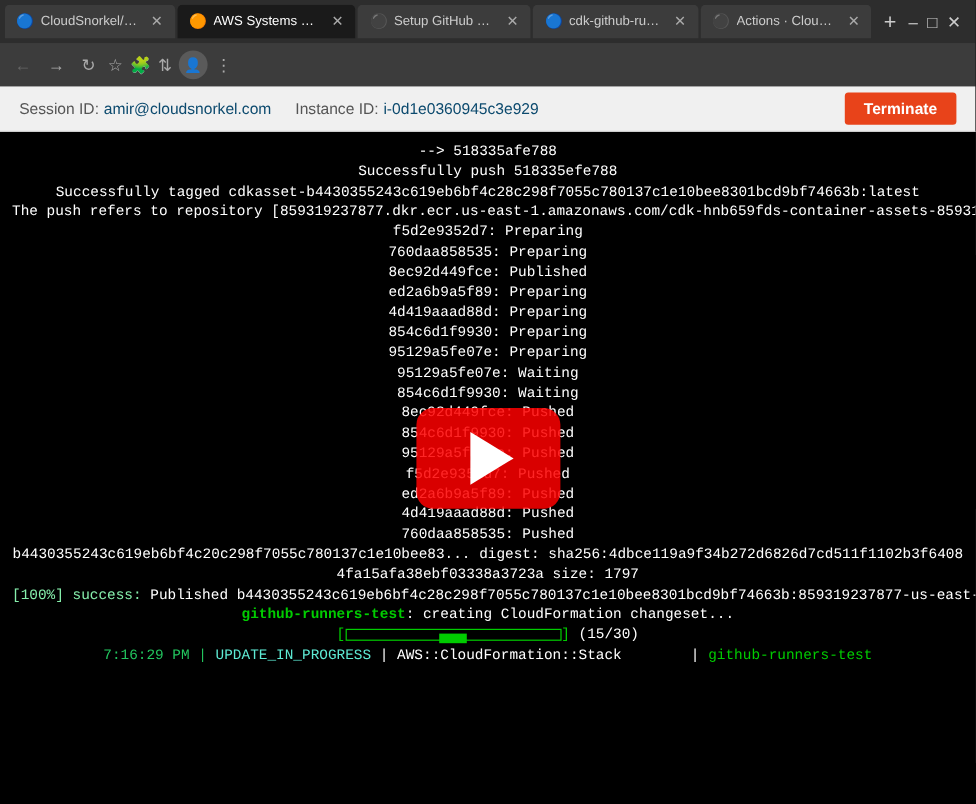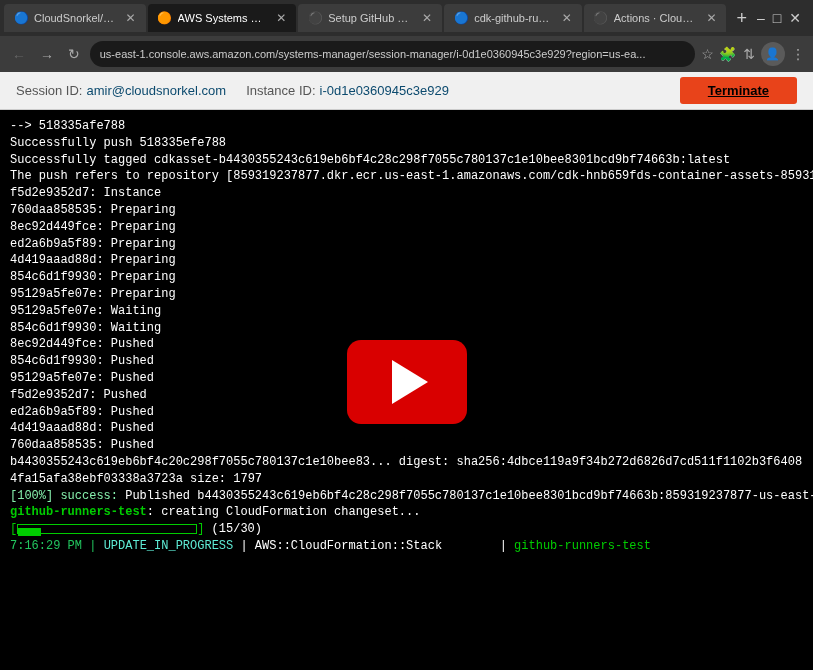--- a/index.html
+++ b/index.html
@@ -144,43 +144,42 @@
       align-items: flex-start;
       gap: 4px;
       font-size: 13px;
       color: #000;
     }
     .session-label { color: #555; }
     .session-value { color: #0c4a6e; font-weight: 500; }
     .terminate-btn {
       margin-left: auto;
       background: #e8431a;
-      color: #000000;
+      color: #ffffff;
       border: none;
       border-radius: 3px;
-      padding: 6px 28px;
+      padding: 6px 16px;
       font-size: 13px;
       font-weight: 600;
       cursor: pointer;
-      text-decoration: underline;
     }
 
     
     .terminal {
       background: #000;
       color: #fff;
       font-family: 'Courier New', monospace;
       font-size: 12px;
       line-height: 1.4;
       padding: 8px 10px;
       height: calc(670px - 36px - 36px - 38px);
       overflow: hidden;
       position: relative;
     }
-    .term-line { white-space: pre; }
+    .term-line { white-space: pre; text-align: center; }
 
     
     .yt-overlay {
       position: absolute;
       top: 50%;
       left: 50%;
       transform: translate(-50%, -60%);
       width: 120px;
       height: 80px;
       display: flex;
@@ -245,23 +244,20 @@
       <span class="win-ctrl">–</span>
       <span class="win-ctrl">□</span>
       <span class="win-ctrl">✕</span>
     </div>
   </div>
 
   <div class="toolbar">
     <span class="nav-btn disabled">←</span>
     <span class="nav-btn">→</span>
     <span class="nav-btn">↻</span>
-    <div class="address-bar">
-      <span class="address-text">us-east-1.console.aws.amazon.com/systems-manager/session-manager/i-0d1e0360945c3e929?region=us-ea...</span>
-    </div>
     <div class="toolbar-right">
       <span class="toolbar-icon">☆</span>
       <span class="toolbar-icon">🧩</span>
       <span class="toolbar-icon">⇅</span>
       <div class="profile-icon">👤</div>
       <span class="toolbar-icon">⋮</span>
     </div>
   </div>
 </div>
 
@@ -277,23 +273,23 @@
   <button class="terminate-btn">Terminate</button>
 </div>
 
 <div class="terminal" id="terminal-area">
 
   <div id="terminal-lines">
       <div class="term-line">--&gt; 518335afe788</div>
       <div class="term-line">Successfully push 518335efe788</div>
       <div class="term-line">Successfully tagged cdkasset-b4430355243c619eb6bf4c28c298f7055c780137c1e10bee8301bcd9bf74663b:latest</div>
       <div class="term-line">The push refers to repository [859319237877.dkr.ecr.us-east-1.amazonaws.com/cdk-hnb659fds-container-assets-859319237877-us-east-1]</div>
-      <div class="term-line">f5d2e9352d7: Instance</div>
+      <div class="term-line">f5d2e9352d7: Preparing</div>
       <div class="term-line">760daa858535: Preparing</div>
-      <div class="term-line">8ec92d449fce: Preparing</div>
+      <div class="term-line">8ec92d449fce: Published</div>
       <div class="term-line">ed2a6b9a5f89: Preparing</div>
       <div class="term-line">4d419aaad88d: Preparing</div>
       <div class="term-line">854c6d1f9930: Preparing</div>
       <div class="term-line">95129a5fe07e: Preparing</div>
       <div class="term-line">95129a5fe07e: Waiting</div>
       <div class="term-line">854c6d1f9930: Waiting</div>
       <div class="term-line">8ec92d449fce: Pushed</div>
       <div class="term-line">854c6d1f9930: Pushed</div>
       <div class="term-line">95129a5fe07e: Pushed</div>
       <div class="term-line">f5d2e9352d7: Pushed</div>

